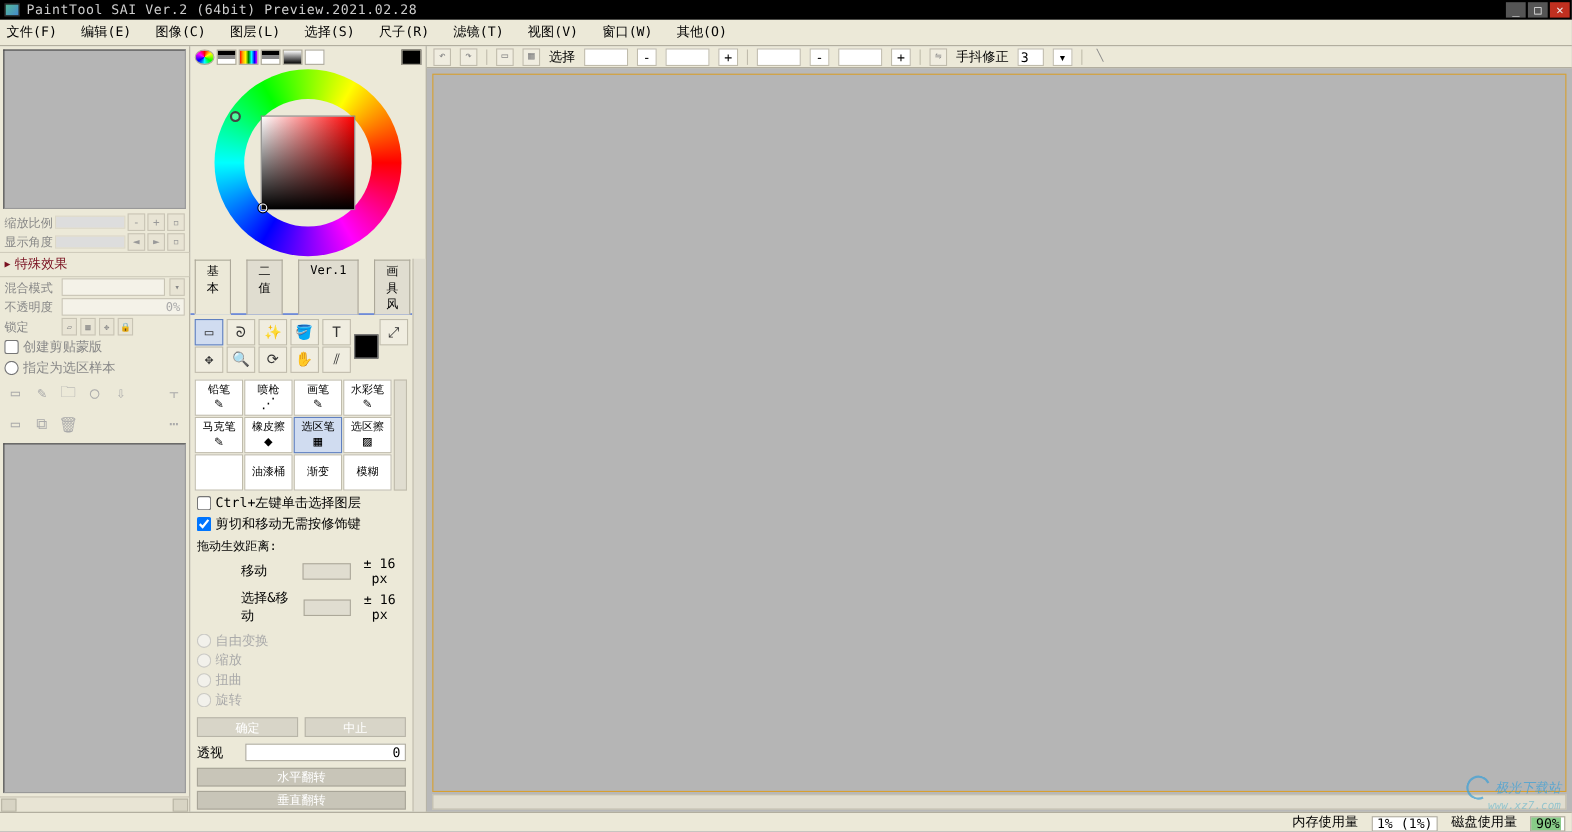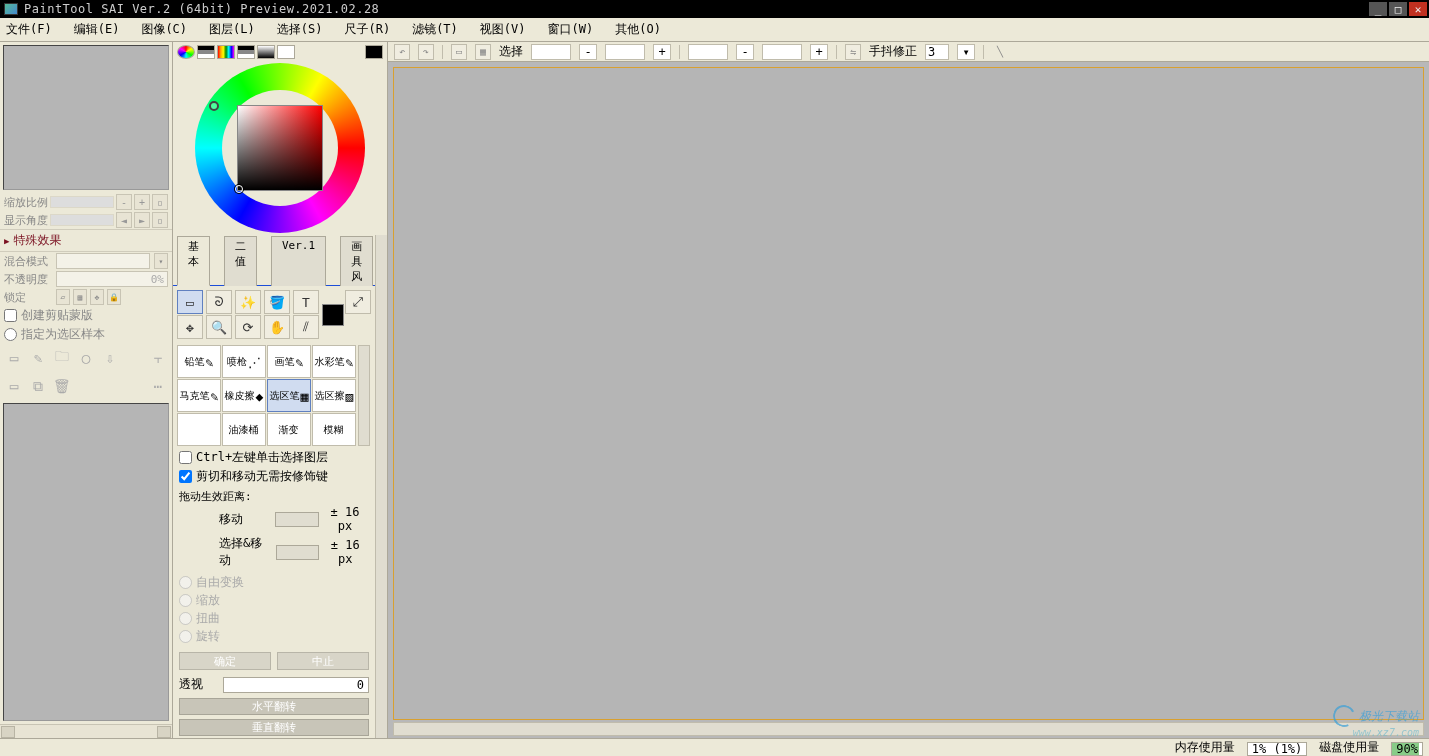--- a/index.html
+++ b/index.html
@@ -64,39 +64,39 @@
 
 .tool-grid { display:grid; grid-template-columns: repeat(5, 28px) 1fr 28px; gap:1px; padding:4px; }
 .tool-grid .tb { width:26px; height:24px; border:1px solid #c0bcac; background:#f0ede0; display:flex; align-items:center; justify-content:center; cursor:pointer; font-size:13px; color:#333; }
 .tool-grid .tb.sel { background:#d0dcf0; border-color:#6080c0; }
 .tool-grid .swatch { grid-column:6; grid-row:1 / span 2; display:flex; align-items:center; justify-content:center; }
 .tool-grid .swatch .fg { width:22px; height:22px; background:#000; border:1px solid #888; }
 .tool-grid .tb.swap { grid-column:7; grid-row:1; }
 
 .brush-grid-wrap { display:flex; padding:2px 4px; gap:2px; }
 .brush-grid { display:grid; grid-template-columns: repeat(4, 44px); grid-auto-rows:33px; gap:1px; }
-.brush-grid .bc { border:1px solid #c0bcac; background:#fff; display:flex; align-items:center; justify-content:center; cursor:pointer; font-size:10px; padding-top:1px; gap:1px; overflow:hidden; }
+.brush-grid .bc { border:1px solid #c0bcac; background:#fff; display:flex; flex-direction:column; align-items:center; justify-content:center; cursor:pointer; font-size:10px; padding-top:1px; gap:1px; overflow:hidden; }
 .brush-grid .bc.sel { background:#d0dcf0; border-color:#6080c0; }
 .brush-grid .bc .lab { font-size:10px; line-height:1; }
 .brush-grid .bc .pic { font-size:13px; color:#000; line-height:1; }
 .brush-scroll { width:12px; background:#e0ddd0; border:1px solid #c0bcac; }
 
 .opt-row { display:flex; align-items:center; padding:1px 6px; gap:4px; font-size:11px; }
 .opt-row input[type=checkbox] { margin:0; }
 .opt-label { padding:3px 6px 0; font-size:11px; }
 .spin-row { display:flex; align-items:center; justify-content:flex-end; padding:1px 6px; gap:2px; font-size:11px; }
 .spin-row .lab { margin-right:auto; padding-left:40px; }
 .spin-row .box { width:44px; height:15px; border:1px solid #aca899; background:#e0ddd0; }
 .spin-row .suf { width:48px; text-align:center; }
 .xform-group { padding:4px 6px; display:flex; flex-direction:column; gap:1px; }
 .xform-group .r { display:flex; align-items:center; gap:4px; color:#aaa; font-size:11px; }
 .xform-group .r input { margin:0; }
 .btn-row { display:flex; gap:6px; padding:3px 6px; }
 .btn-row .b { flex:1; height:18px; background:#d8d5c8; border:1px solid #b8b5a8; color:#fff; display:flex; align-items:center; justify-content:center; cursor:pointer; font-size:11px; }
-.persp-row { display:flex; align-items:center; padding:3px 6px; gap:20px; font-size:11px; }
+.persp-row { display:flex; padding:3px 6px; gap:20px; font-size:11px; }
 .persp-row .val { flex:1; height:16px; border:1px solid #aca899; background:#fff; text-align:right; padding-right:4px; display:flex; align-items:center; justify-content:flex-end; }
 .wide-btn { margin:2px 6px; height:18px; background:#c8c5b8; border:1px solid #a8a598; color:#fff; display:flex; align-items:center; justify-content:center; cursor:pointer; font-size:11px; }
 .mid-scroll { width:12px; background:#e0ddd0; border-left:1px solid #c0bcac; }
 .midpanel-body { display:flex; flex:1; overflow:hidden; }
 .midpanel-inner { flex:1; overflow:hidden; display:flex; flex-direction:column; }
 
 
 .canvaswrap { flex:1; display:flex; flex-direction:column; background:#b8b8b8; position:relative; }
 .canvas-toolbar { height:20px; background:#ece9d8; border-bottom:1px solid #aca899; display:flex; align-items:center; gap:8px; padding:0 6px; font-size:11px; }
 .canvas-toolbar .cb { width:16px; height:16px; border:1px solid #c0bcac; background:#f0ede0; cursor:pointer; display:flex; align-items:center; justify-content:center; color:#888; font-size:10px;}

